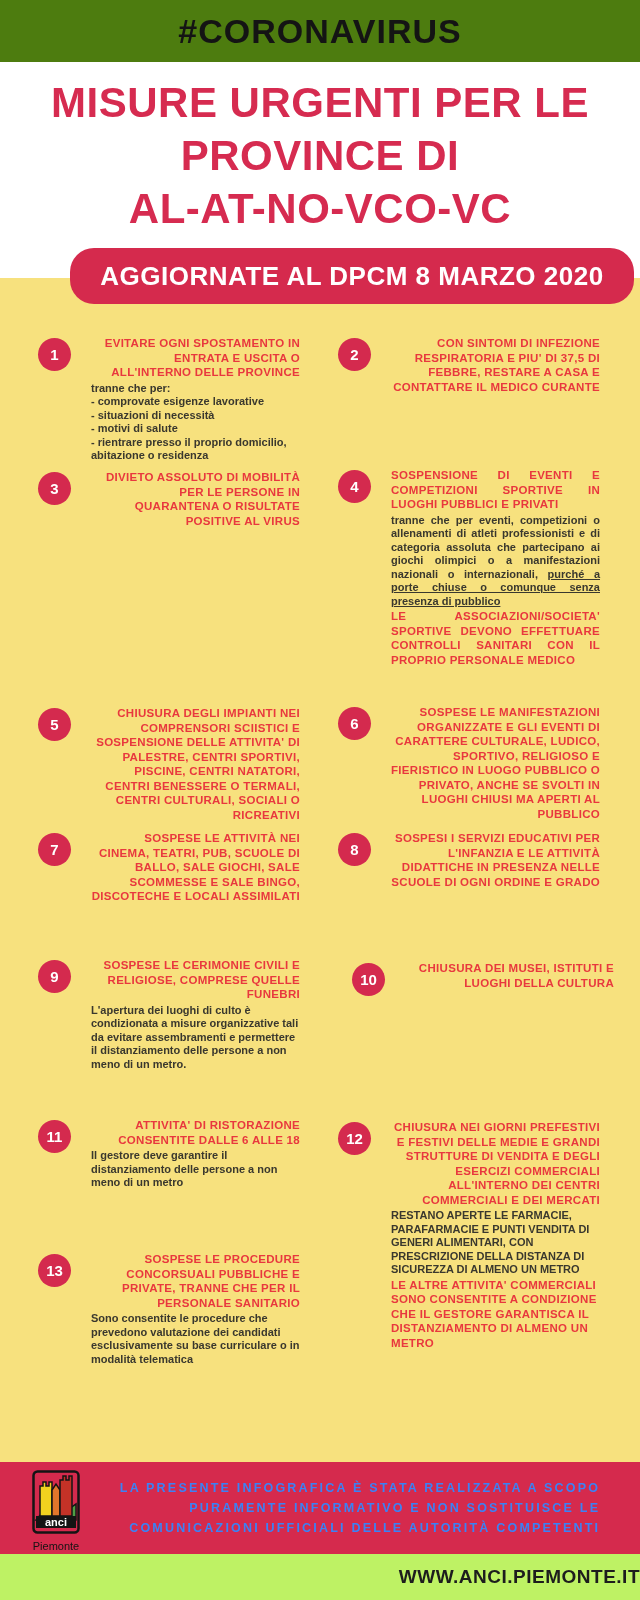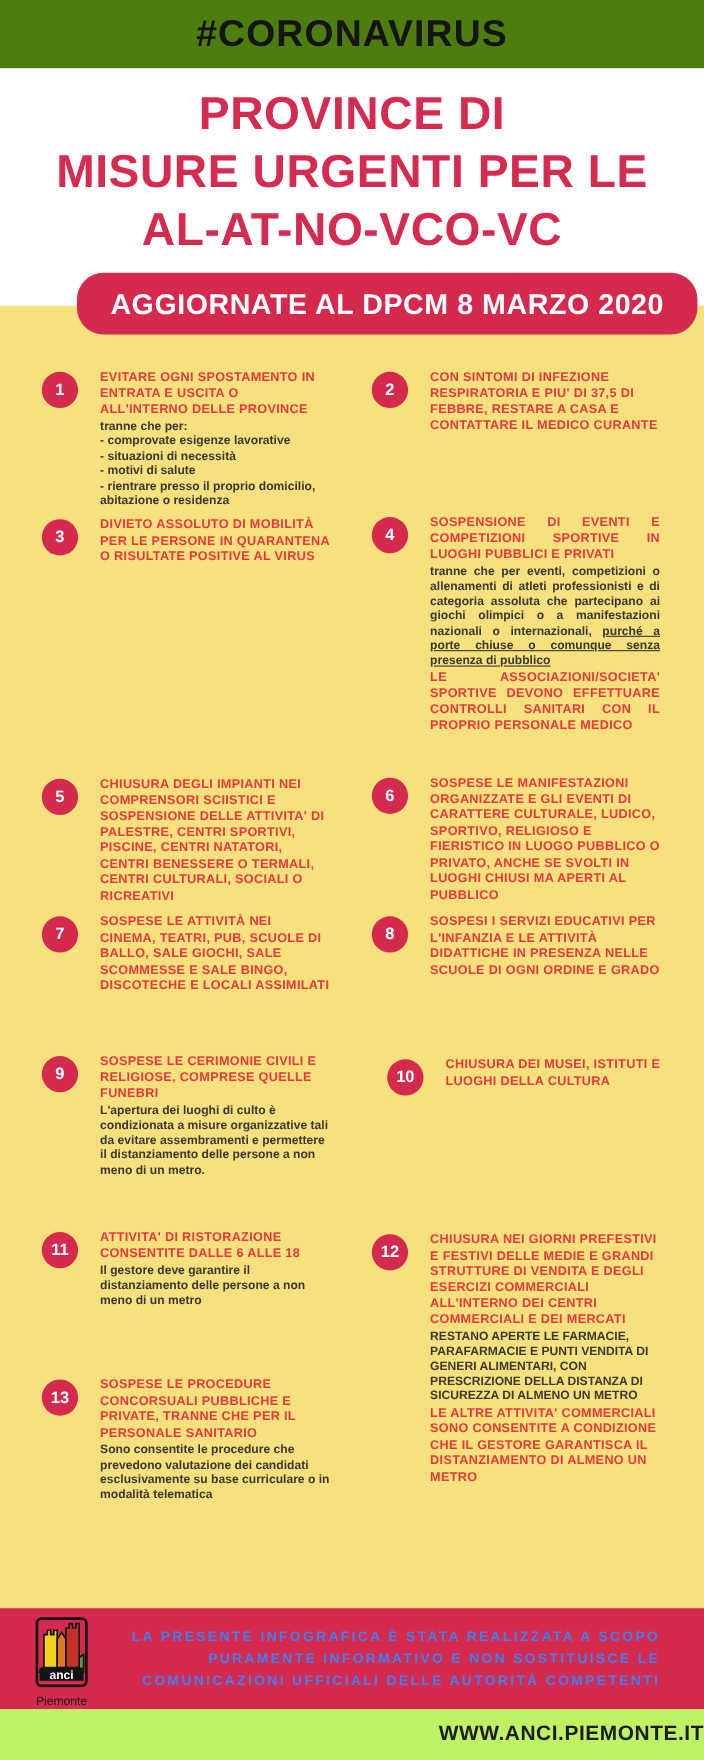--- a/index.html
+++ b/index.html
@@ -20,21 +20,21 @@
 
   .banner{position:absolute;top:248px;left:70px;width:564px;height:56px;background:#D52A4D;
           display:flex;align-items:center;justify-content:center;border-radius:24px;}
   .banner-text{color:#ffffff;font-weight:700;font-size:26px;letter-spacing:0.5px;white-space:nowrap;}
 
   
   .item{position:absolute;display:flex;gap:20px;width:262px;}
   .badge{flex:0 0 33px;width:33px;height:33px;margin-top:2px;border-radius:50%;background:#D42A4E;
          color:#ffffff;font-weight:700;font-size:15px;display:flex;align-items:center;justify-content:center;}
   .itext{flex:1;width:205px;}
-  .heading{color:#E8383E;font-weight:700;font-size:11.5px;line-height:14.5px;letter-spacing:0.3px;}
+  .heading{color:#E8383E;font-weight:700;font-size:11.5px;line-height:14.5px;letter-spacing:0.3px;text-align:right;}
   .ibody{color:#3A382E;font-weight:600;font-size:11px;line-height:13.5px;white-space:pre-line;margin-top:2px;}
   .ibody .ul{text-decoration:underline;}
   .isub{color:#E8383E;font-weight:700;font-size:11.5px;line-height:14.5px;letter-spacing:0.3px;margin-top:1px;}
   .just{text-align:justify;}
 
   
   .logo{position:absolute;top:1470px;left:32px;width:48px;text-align:center;}
   .logo-caption{color:#141414;font-size:11px;margin-top:2px;}
   .disclaimer{position:absolute;top:1462px;left:110px;width:500px;height:92px;
               display:flex;align-items:center;justify-content:center;}
@@ -47,22 +47,22 @@
 
 <div class="page">
 
   <div class="band band-top">
     <div class="hashtag">#CORONAVIRUS</div>
   </div>
 
   <div class="band band-main"></div>
 
   <div class="title">
+    <div>MISURE URGENTI PER LE</div>
     <div>PROVINCE DI</div>
-    <div>MISURE URGENTI PER LE</div>
     <div>AL-AT-NO-VCO-VC</div>
   </div>
 
   <div class="banner">
     <div class="banner-text">AGGIORNATE AL DPCM 8 MARZO 2020</div>
   </div>
 
   <div id="items">
       <div class="item" style="left: 38px; top: 336px;">
         <div class="badge">1</div>

